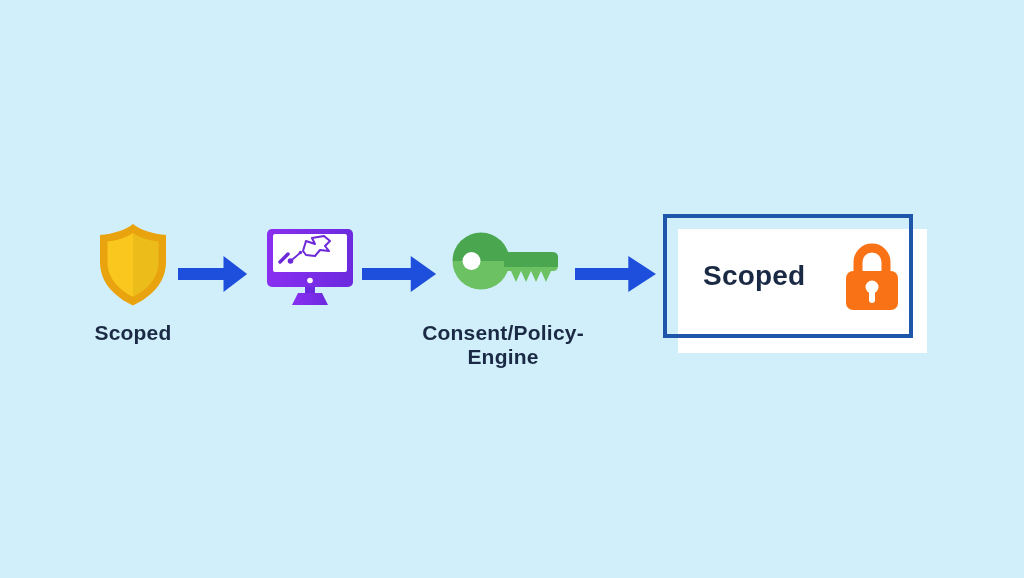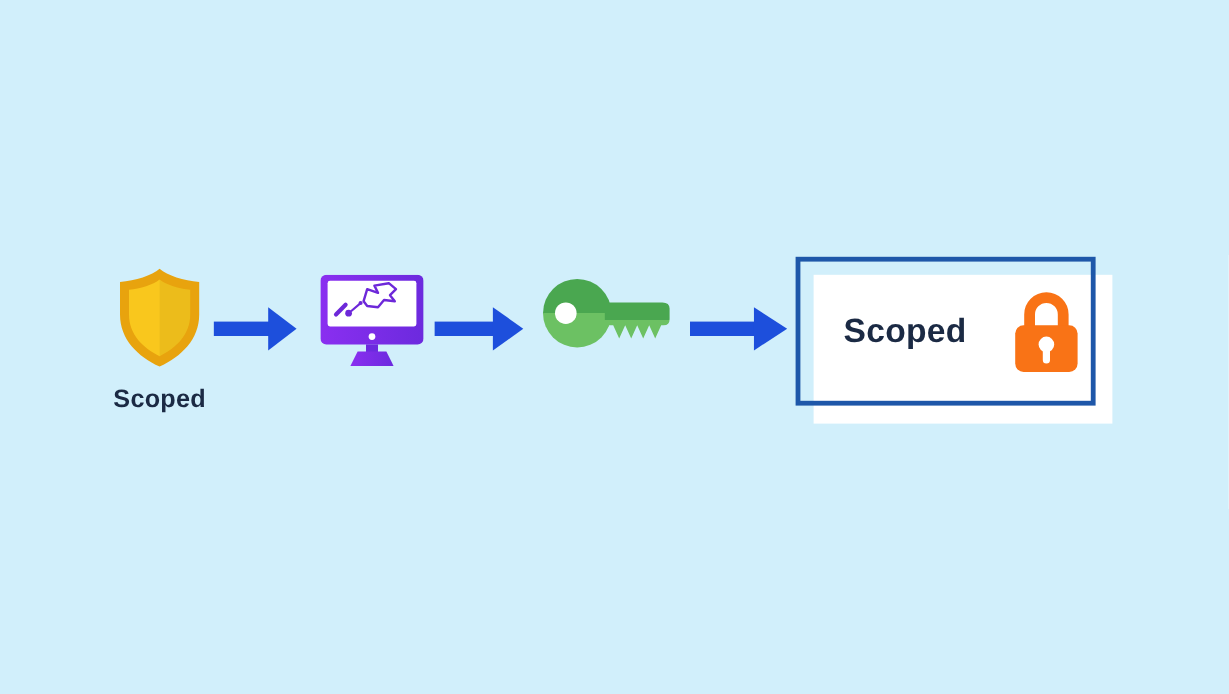--- a/index.html
+++ b/index.html
@@ -108,20 +108,24 @@
           <stop offset="0.5" stop-color="#4aa750"></stop>
           <stop offset="0.5" stop-color="#6cc163"></stop>
           <stop offset="1" stop-color="#6cc163"></stop>
         </linearGradient>
       </defs>
       <circle cx="29" cy="30" r="28.5" fill="url(#gradGreen)"></circle>
       <path d="M52,21 L100,21 Q106,21 106,26 L106,35 Q106,40 101,40 L99,40 L94,51 L89,40 L84,51 L79,40 L74,51 L69,40 L64,51 L59,40 L52,40 Z" fill="url(#gradGreen)"></path>
       <circle cx="19.5" cy="30" r="9" fill="#ffffff"></circle>
     </svg>
   </div>
+  <div class="node-label" style="left:403px; top:321px; width:200px;">
+    <div>Consent/Policy-</div>
+    <div>Engine</div>
+  </div>
 
   <svg class="flow-arrow abs" style="left:575px; top:254px;" width="82" height="40" viewBox="0 0 80 40" preserveAspectRatio="none">
     <rect x="0" y="14" width="54" height="12" fill="#1d4fdc"></rect>
     <polygon points="52,2 79,20 52,38" fill="#1d4fdc"></polygon>
   </svg>
 
   <div class="return-card-bg"></div>
   <div class="return-box">
     <div class="return-label">
       <div>Scoped</div>

